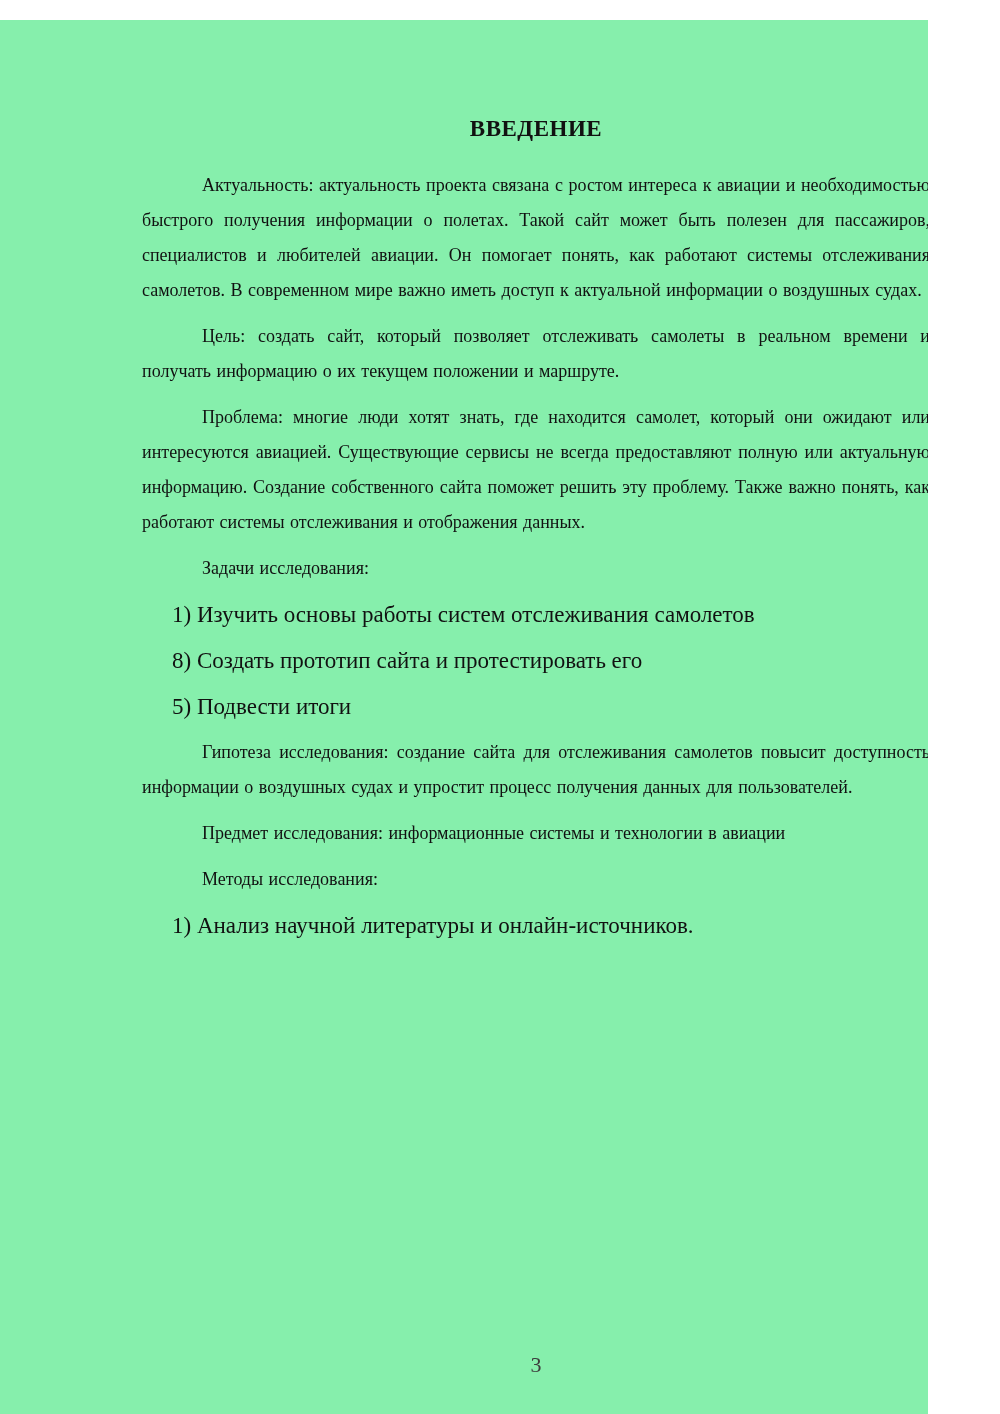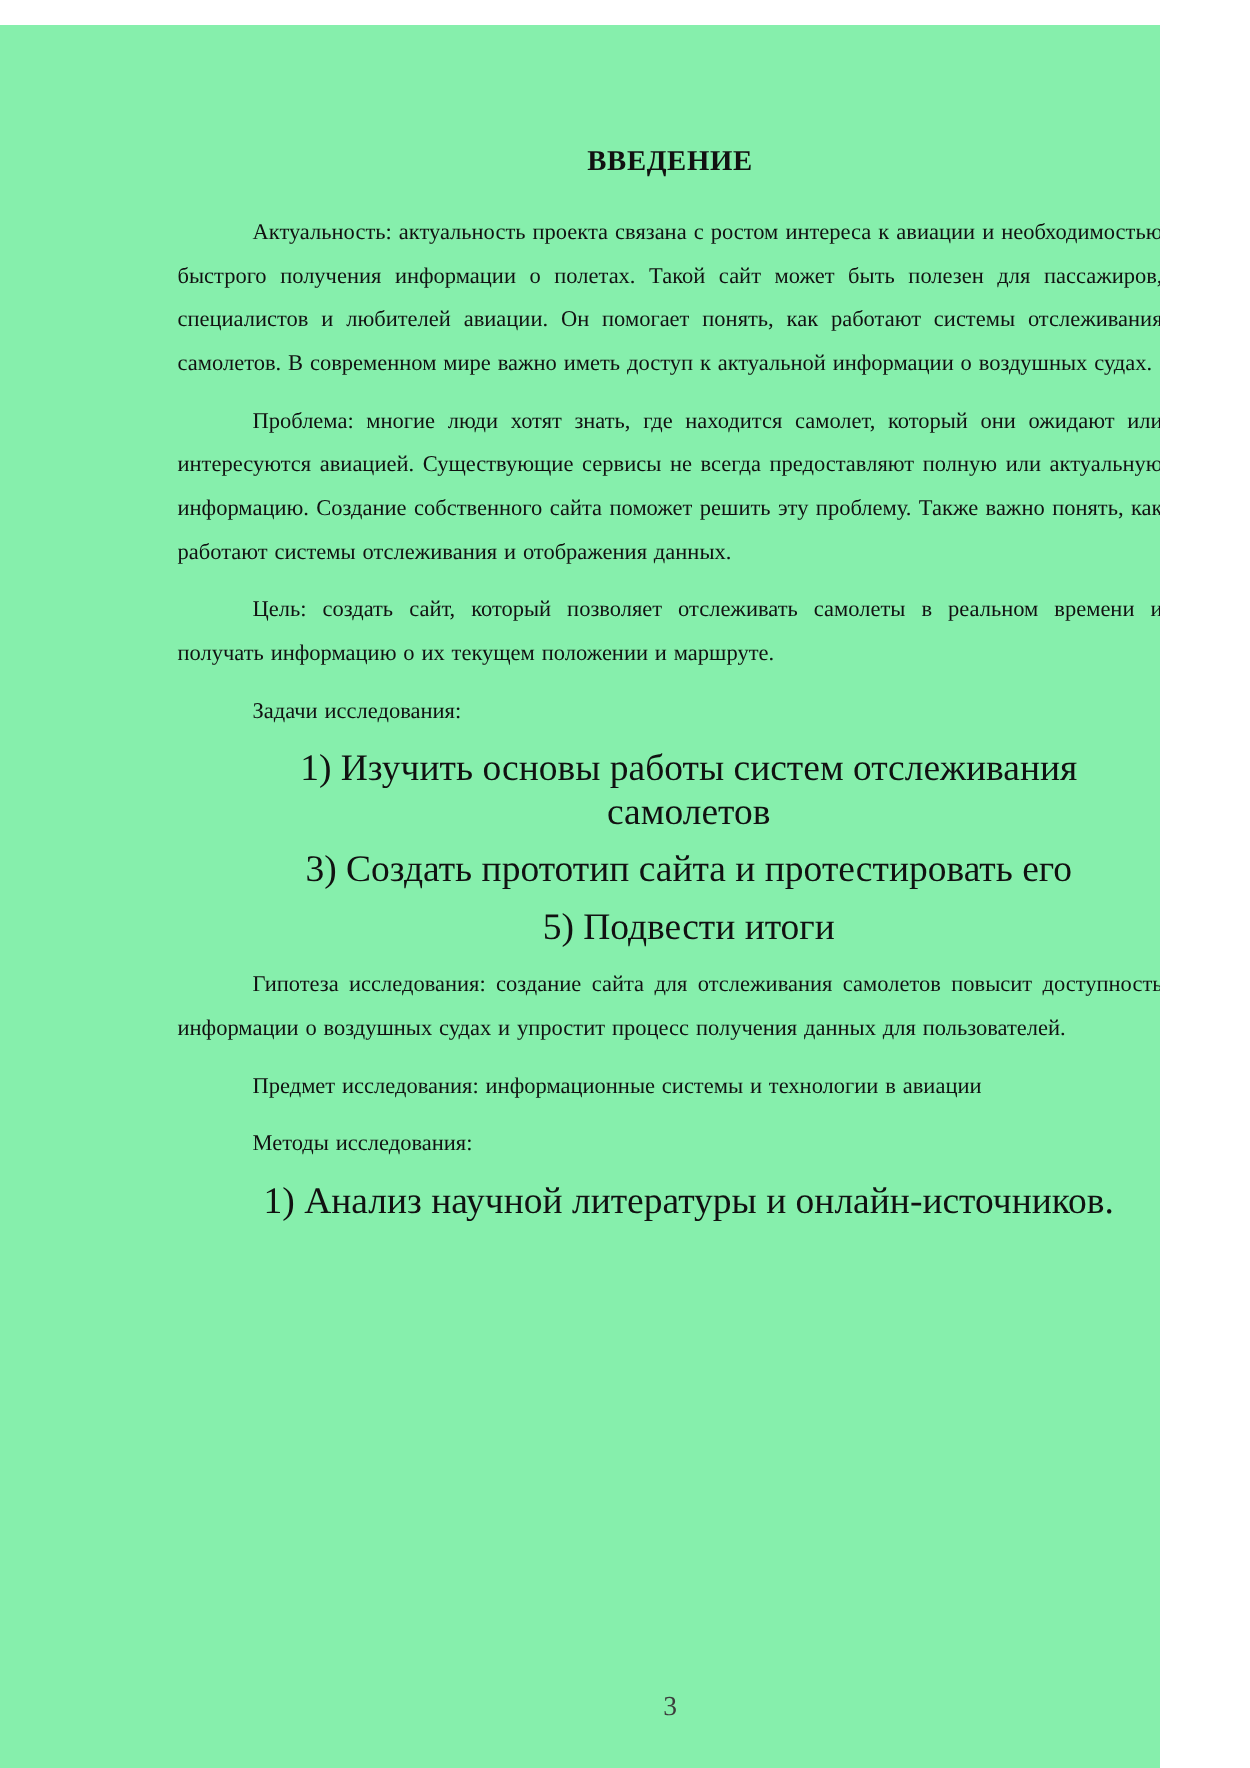--- a/index.html
+++ b/index.html
@@ -35,23 +35,23 @@
     margin: 0 0 11px 0;
     font-size: 18px;
     line-height: 35px;
     text-align: justify;
     text-justify: inter-word;
     text-indent: 60px;
     word-spacing: 1px;
   }
   .list-item {
     margin: 0 0 11px 30px;
-    font-size: 30px;
+    font-size: 23px;
     line-height: 35px;
-    text-align: center;
+    text-align: left;
     text-indent: 0;
   }
   .page-number {
     position: absolute;
     left: 142px;
     top: 1330px;
     width: 788px;
     text-align: center;
     font-size: 22px;
     line-height: 30px;
@@ -59,26 +59,26 @@
   }
 </style>
 </head>
 <body>
 
 <div class="page">
   <div class="content">
     <h1 class="doc-title">ВВЕДЕНИЕ</h1>
 
     <p class="para">Актуальность: актуальность проекта связана с ростом интереса к авиации и необходимостью быстрого получения информации о полетах. Такой сайт может быть полезен для пассажиров, специалистов и любителей авиации. Он помогает понять, как работают системы отслеживания самолетов. В современном мире важно иметь доступ к актуальной информации о воздушных судах.</p>
+    <p class="para">Цель: создать сайт, который позволяет отслеживать самолеты в реальном времени и получать информацию о их текущем положении и маршруте.</p>
     <p class="para">Проблема: многие люди хотят знать, где находится самолет, который они ожидают или интересуются авиацией. Существующие сервисы не всегда предоставляют полную или актуальную информацию. Создание собственного сайта поможет решить эту проблему. Также важно понять, как работают системы отслеживания и отображения данных.</p>
-    <p class="para">Цель: создать сайт, который позволяет отслеживать самолеты в реальном времени и получать информацию о их текущем положении и маршруте.</p>
     <p class="para">Задачи исследования:</p>
 
     <p class="list-item">1) Изучить основы работы систем отслеживания самолетов</p>
-    <p class="list-item">3) Создать прототип сайта и протестировать его</p>
+    <p class="list-item">8) Создать прототип сайта и протестировать его</p>
     <p class="list-item">5) Подвести итоги</p>
 
     <p class="para">Гипотеза исследования: создание сайта для отслеживания самолетов повысит доступность информации о воздушных судах и упростит процесс получения данных для пользователей.</p>
     <p class="para">Предмет исследования: информационные системы и технологии в авиации</p>
     <p class="para">Методы исследования:</p>
 
     <p class="list-item">1) Анализ научной литературы и онлайн-источников.</p>
   </div>
 
   <div class="page-number">3</div>

